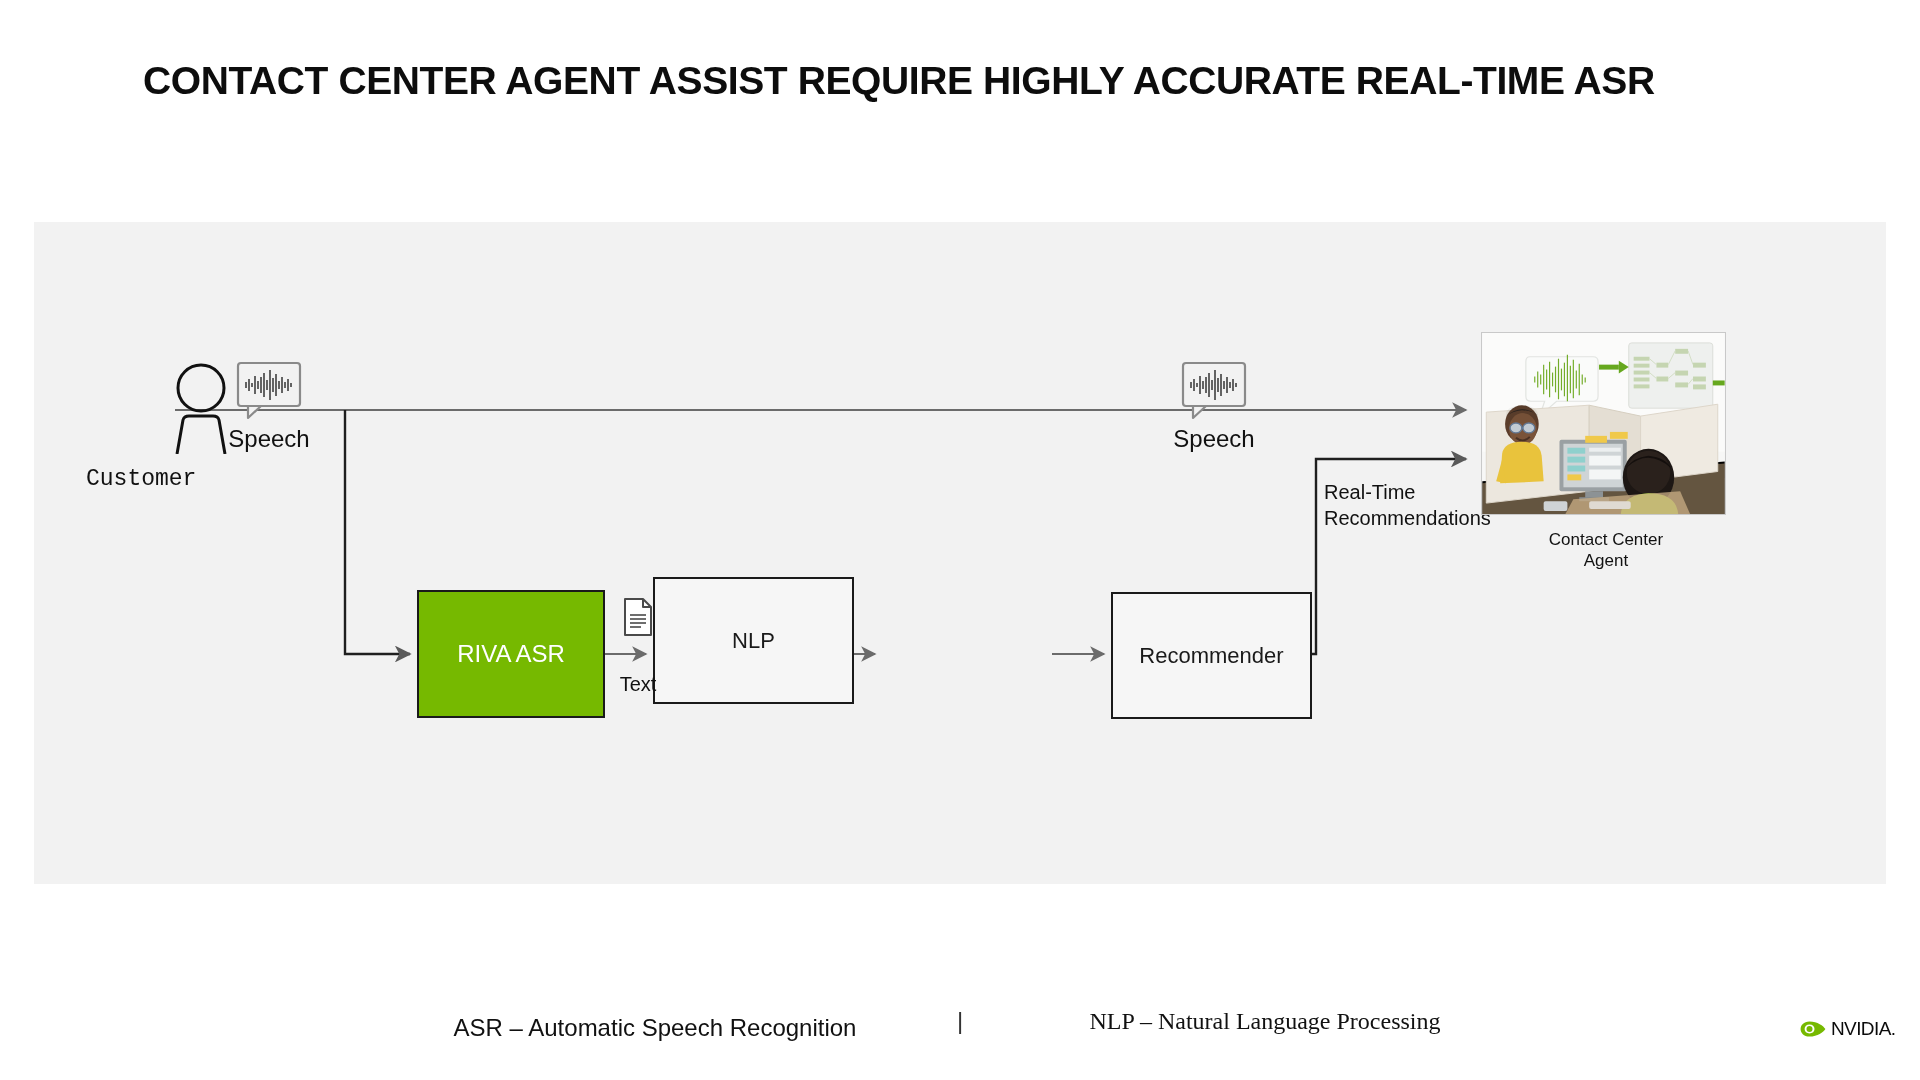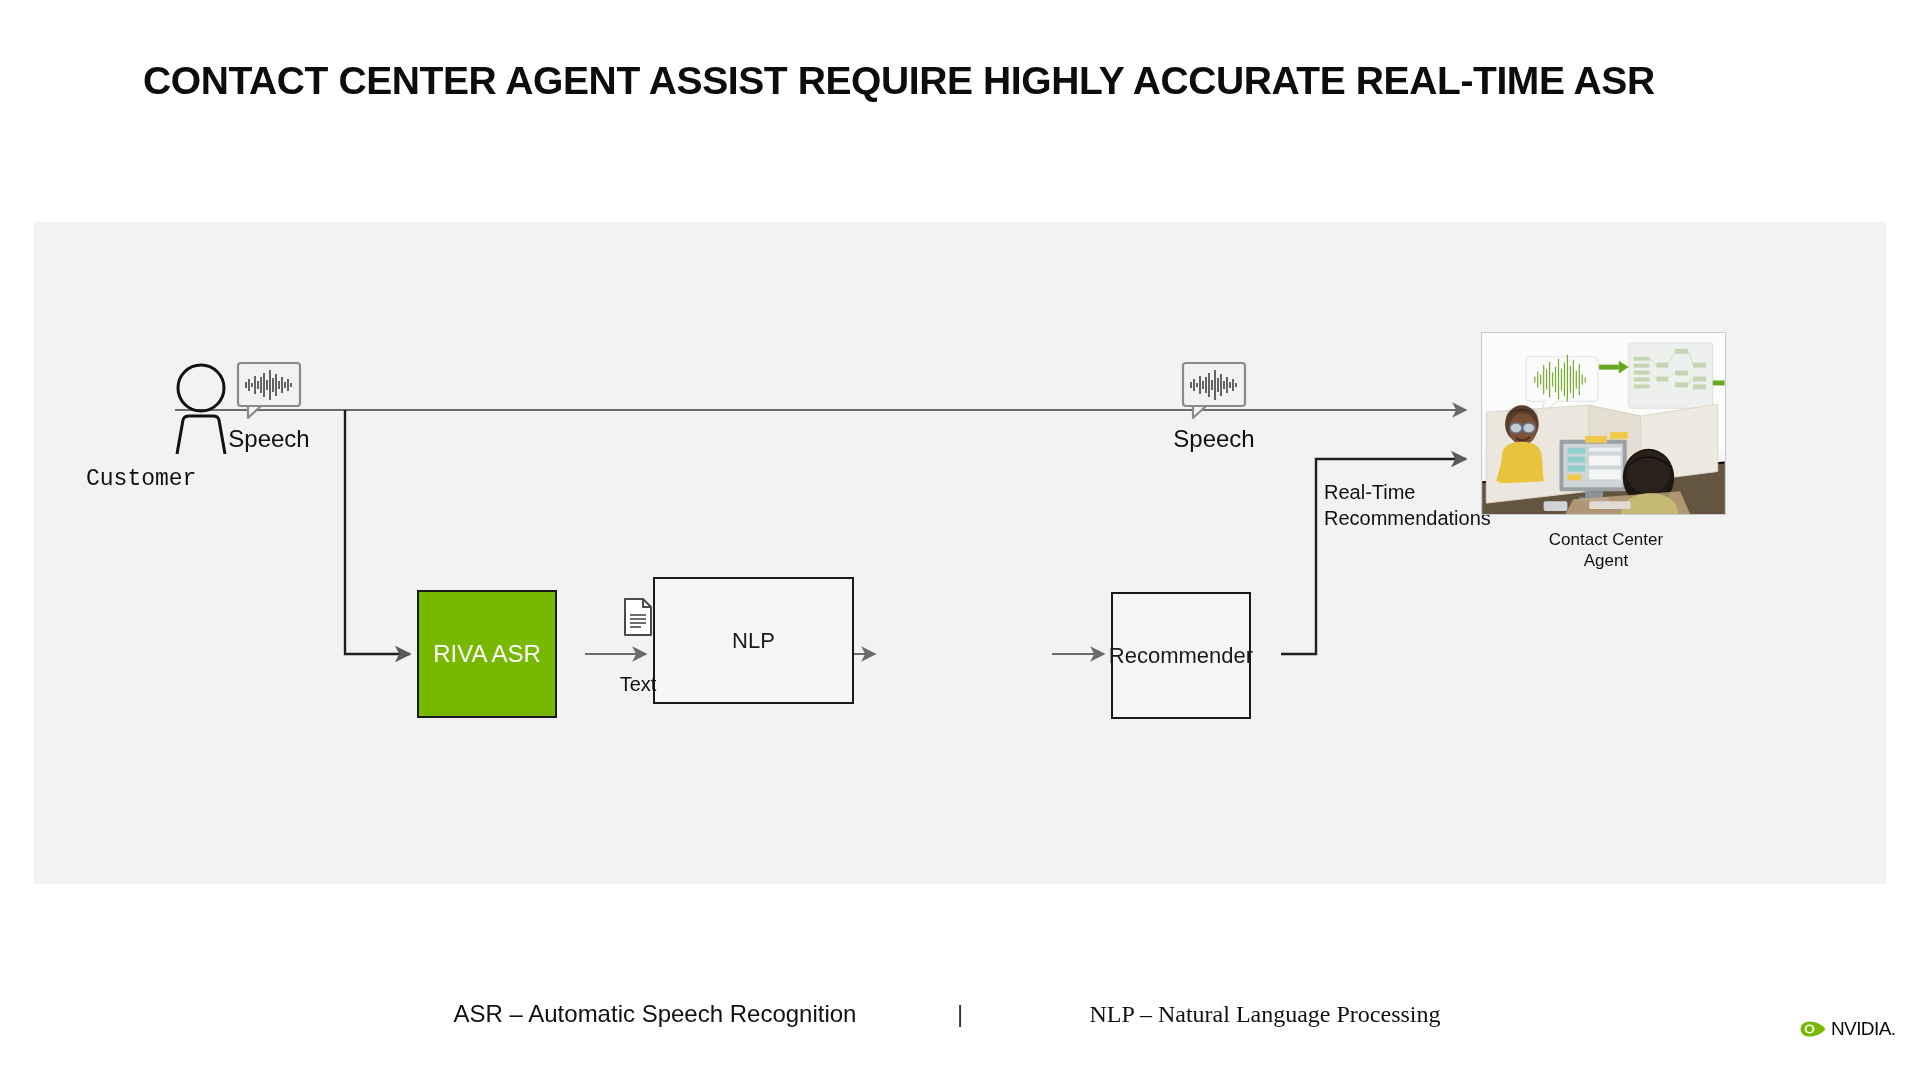--- a/index.html
+++ b/index.html
@@ -78,24 +78,24 @@
   }
   .pipe-box.plain {
     background: #f6f6f6;
     font-size: 22px;
     color: #1a1a1a;
   }
   .pipe-box.accent {
     font-size: 24px;
     color: #ffffff;
   }
-  #box-riva        { left: 383px;  top: 368px; width: 140px; height: 128px; }
+  #box-riva        { left: 383px;  top: 368px; width: 188px; height: 128px; }
   #box-nlp         { left: 619px;  top: 355px; width: 201px; height: 127px; }
   #box-dialog      { left: 848px;  top: 370px; width: 170px; height: 127px; }
-  #box-recommender { left: 1077px; top: 370px; width: 140px; height: 127px; }
+  #box-recommender { left: 1077px; top: 370px; width: 201px; height: 127px; }
 
   
   #text-group {
     position: absolute;
     left: 566px;
     top: 375px;
     width: 76px;
     text-align: center;
   }
   #text-label { font-size: 20px; color: #111; margin-top: 32px; }
@@ -147,21 +147,21 @@
     position: absolute;
     left: 0;
     top: 1000px;
     width: 1920px;
     display: flex;
     justify-content: center;
     align-items: center;
     font-size: 24px;
     color: #111;
   }
-  #footer-asr  { width: 430px; text-align: center; }
+  #footer-asr  { width: 430px; text-align: center; margin-top: 14px; }
   #footer-sep  { width: 180px; text-align: center; color: #333; }
   #footer-nlp  { width: 430px; text-align: center; font-family: Liberation Serif, serif; }
 
   #nvidia-logo {
     position: absolute;
     left: 1800px;
     top: 1018px;
     display: flex;
     align-items: center;
     gap: 5px;

